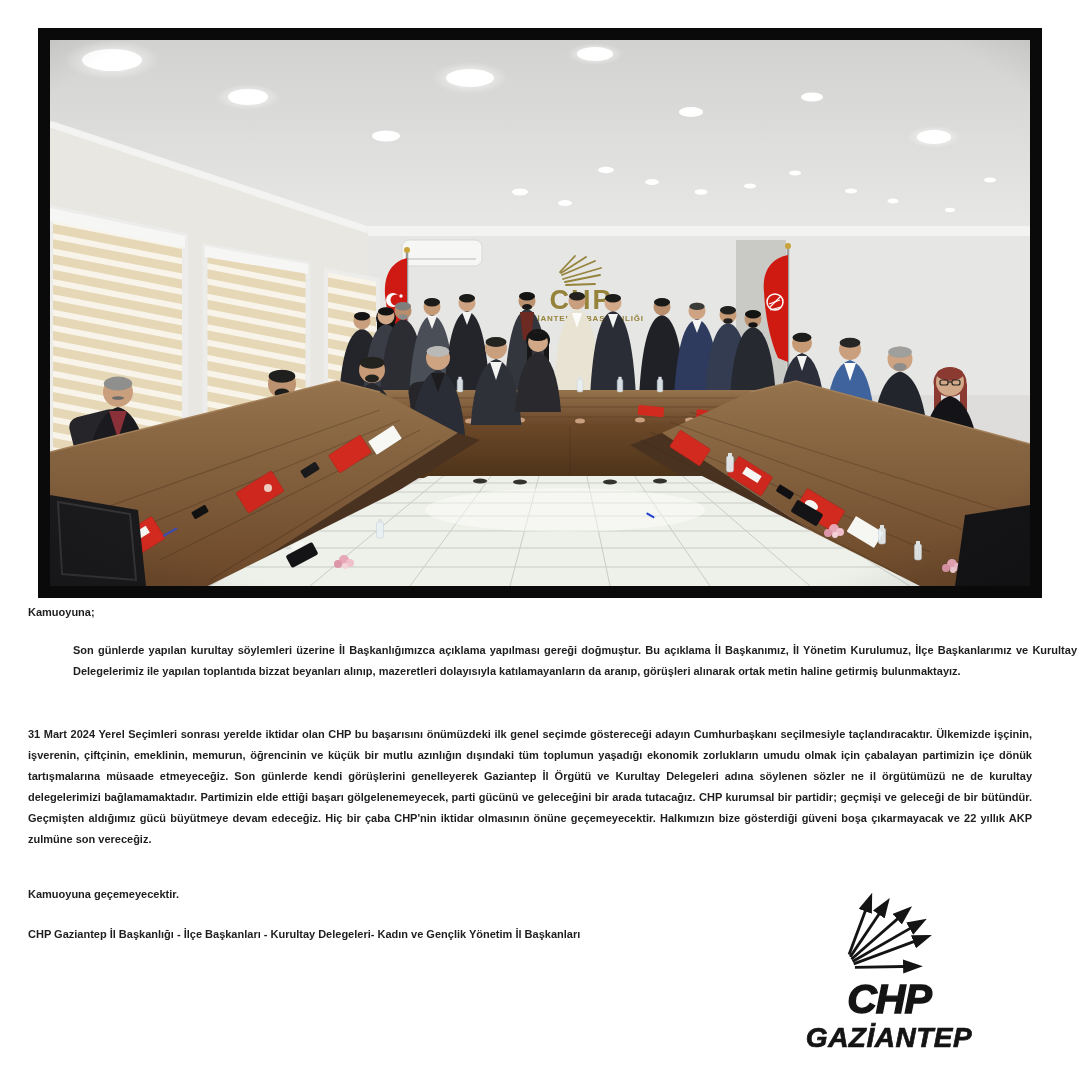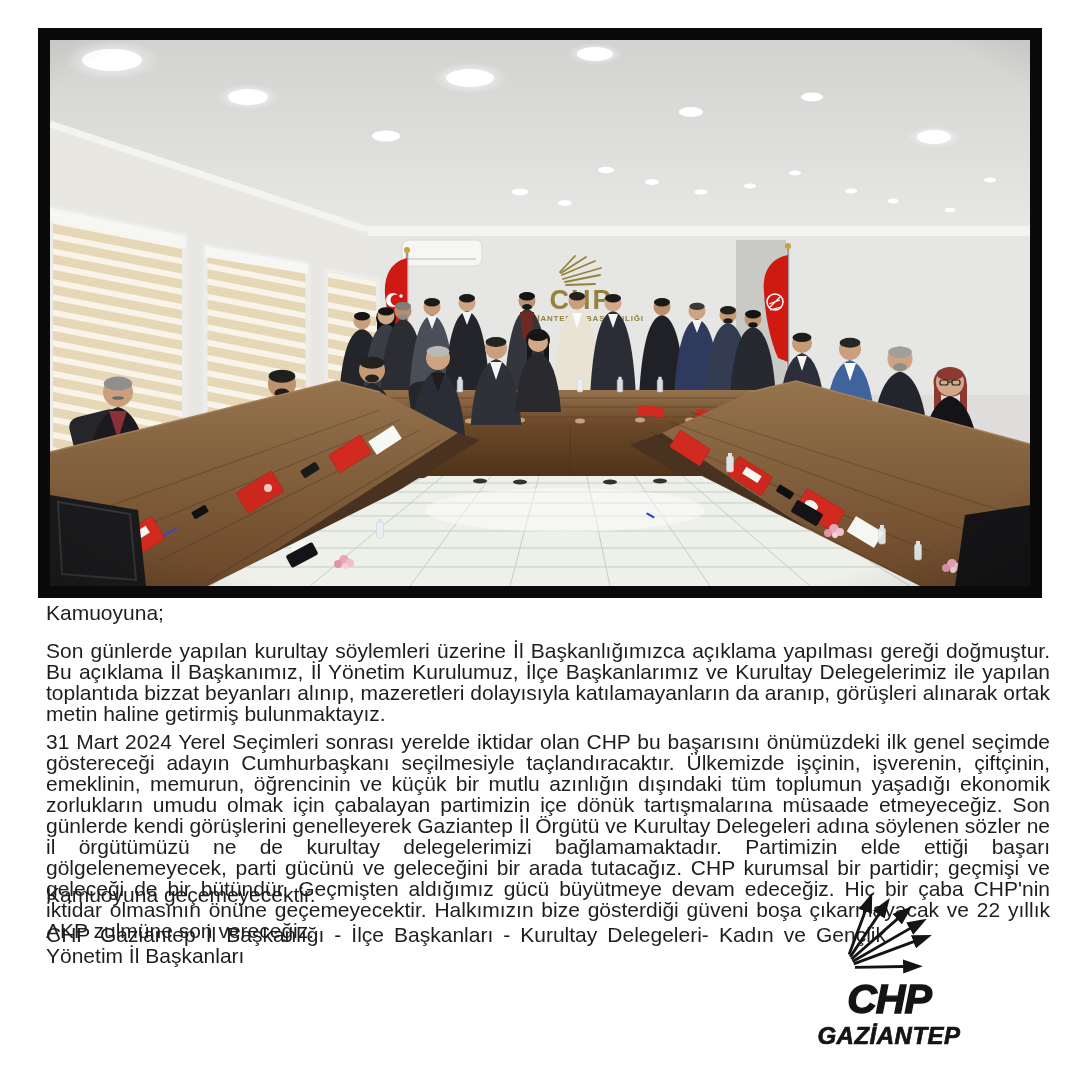--- a/index.html
+++ b/index.html
@@ -1,32 +1,32 @@
 <!DOCTYPE html>
 <html><head>
 <meta charset="utf-8">
 <style>
   html,body{margin:0;padding:0;background:#ffffff;}
   .page{position:relative;width:1080px;height:1080px;background:#ffffff;overflow:hidden;
         font-family:"Liberation Sans",sans-serif;}
   .photo-frame{position:absolute;left:38px;top:28px;width:980px;height:546px;
                background:#0a0a0a;padding:12px;margin:0;}
   .photo-frame svg{display:block;width:980px;height:546px;background:#dedddb;}
-  .statement p{position:absolute;left:46px;width:1004px;margin:0;font-weight:normal;
-               color:#1e1e1e;font-size:21px;line-height:21px;text-align:justify;}
+  .statement p{position:absolute;left:28px;width:1004px;margin:0;font-weight:bold;
+               color:#1e1e1e;font-size:11px;line-height:21px;text-align:justify;}
   #salutation{top:602px;}
-  #para1{top:640px;}
-  #para2{top:724px;margin-top:7px;}
+  #para1{top:640px;margin-left:45px;}
+  #para2{top:724px;}
   #closing{top:884px;}
   #signature{top:924px;width:840px;}
   .logo{position:absolute;left:800px;top:884px;width:178px;text-align:center;color:#141414;}
   .logo svg{display:block;margin:0 auto;}
   .logo-chp{font-size:41px;font-weight:bold;font-style:italic;letter-spacing:-1px;
             line-height:.95;-webkit-text-stroke:1.4px #141414;margin-top:2px;}
-  .logo-city{font-size:24px;font-weight:bold;font-style:italic;letter-spacing:.5px;
+  .logo-city{font-size:28px;font-weight:bold;font-style:italic;letter-spacing:.5px;
              -webkit-text-stroke:.7px #141414;margin-top:3px;}
   svg text{font-family:"Liberation Sans",sans-serif;}
   .sign-title{font-size:27px;font-weight:bold;letter-spacing:2px;}
   .sign-sub{font-size:8px;font-weight:bold;letter-spacing:.8px;}
 </style>
 </head>
 <body>
 
 <div class="page">
 

